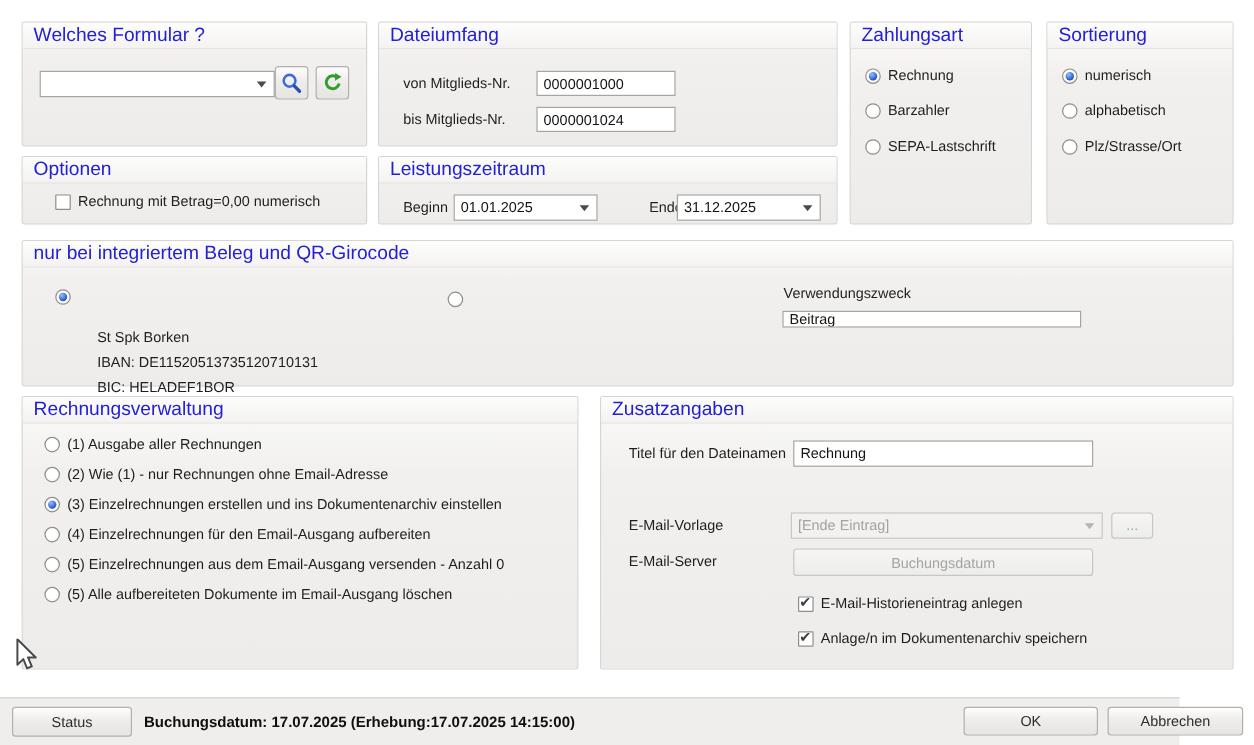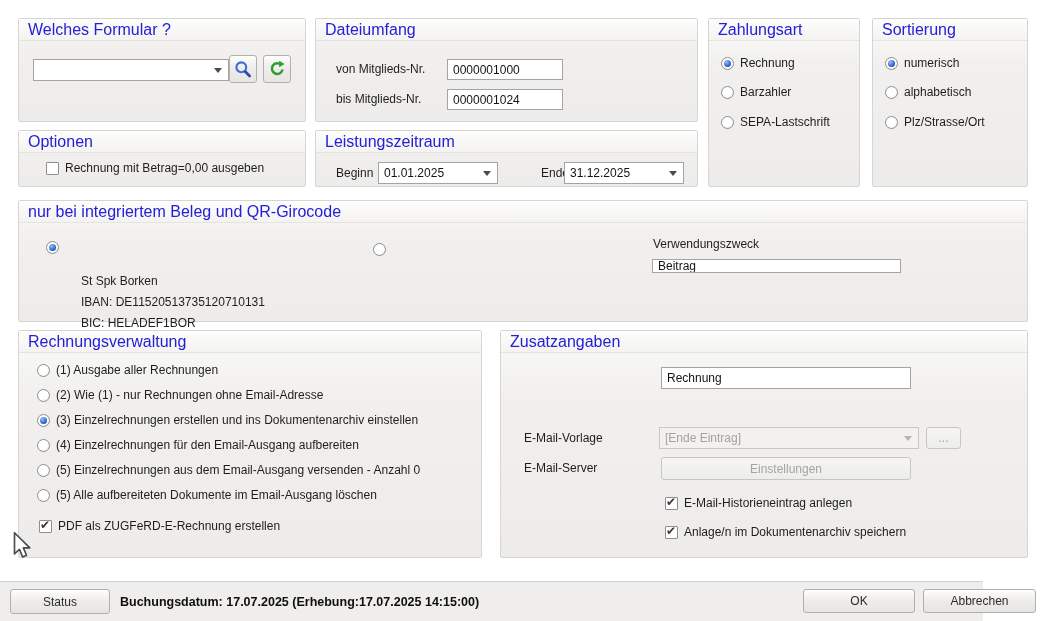--- a/index.html
+++ b/index.html
@@ -125,21 +125,21 @@
     <div class="radio-row" style="left:12px;top:96px">
       <span class="radio"></span>
       <span>Plz/Strasse/Ort</span>
     </div>
   </section>
 
   <section class="group" style="left:18px;top:130px;width:288px;height:57px">
     <div class="group-title">Optionen</div>
     <div class="cb-row" style="left:27px;top:30px">
       <span class="checkbox"></span>
-      <span>Rechnung mit Betrag=0,00 ausgeben</span>
+      <span>Rechnung mit Betrag=0,00 numerisch</span>
     </div>
   </section>
 
   <section class="group" style="left:315px;top:130px;width:383px;height:57px">
     <div class="group-title">Leistungszeitraum</div>
     <span class="lbl" style="left:20px;top:31px;line-height:22px">Beginn</span>
     <div class="combo" style="left:62px;top:31px;width:120px;height:22px">
       <span>01.01.2025</span>
       <span class="arr"></span>
     </div>
@@ -186,39 +186,36 @@
       <span>(4) Einzelrechnungen für den Email-Ausgang aufbereiten</span>
     </div>
     <div class="radio-row" style="left:18px;top:132px">
       <span class="radio"></span>
       <span>(5) Einzelrechnungen aus dem Email-Ausgang versenden - Anzahl 0</span>
     </div>
     <div class="radio-row" style="left:18px;top:157px">
       <span class="radio"></span>
       <span>(5) Alle aufbereiteten Dokumente im Email-Ausgang löschen</span>
     </div>
-    <div class="cb-row" style="left:20px;top:188px">
-      <span class="checkbox checked"></span>
-      <span>PDF als ZUGFeRD-E-Rechnung erstellen</span>
-    </div>
   </section>
 
   <section class="group" style="left:500px;top:330px;width:528px;height:228px">
     <div class="group-title">Zusatzangaben</div>
+    <span class="lbl" style="left:23px;top:36px;line-height:22px">Titel für den Dateinamen</span>
     <input class="tb" style="left: 160px; top: 36px; width: 250px; height: 22px;" value="Rechnung">
 
     <span class="lbl" style="left:23px;top:96px;line-height:22px">E-Mail-Vorlage</span>
     <div class="combo disabled" style="left:158px;top:96px;width:260px;height:22px">
       <span>[Ende Eintrag]</span>
       <span class="arr"></span>
     </div>
     <button class="btn disabled" style="left:425px;top:96px;width:35px;height:22px;color:#98a2b5">...</button>
 
     <span class="lbl" style="left:23px;top:126px;line-height:23px">E-Mail-Server</span>
-    <button class="btn disabled" style="left:160px;top:126px;width:250px;height:23px">Einstellungen</button>
+    <button class="btn disabled" style="left:160px;top:126px;width:250px;height:23px">Buchungsdatum</button>
 
     <div class="cb-row" style="left:164px;top:165px">
       <span class="checkbox checked"></span>
       <span>E-Mail-Historieneintrag anlegen</span>
     </div>
     <div class="cb-row" style="left:164px;top:194px">
       <span class="checkbox checked"></span>
       <span>Anlage/n im Dokumentenarchiv speichern</span>
     </div>
   </section>

